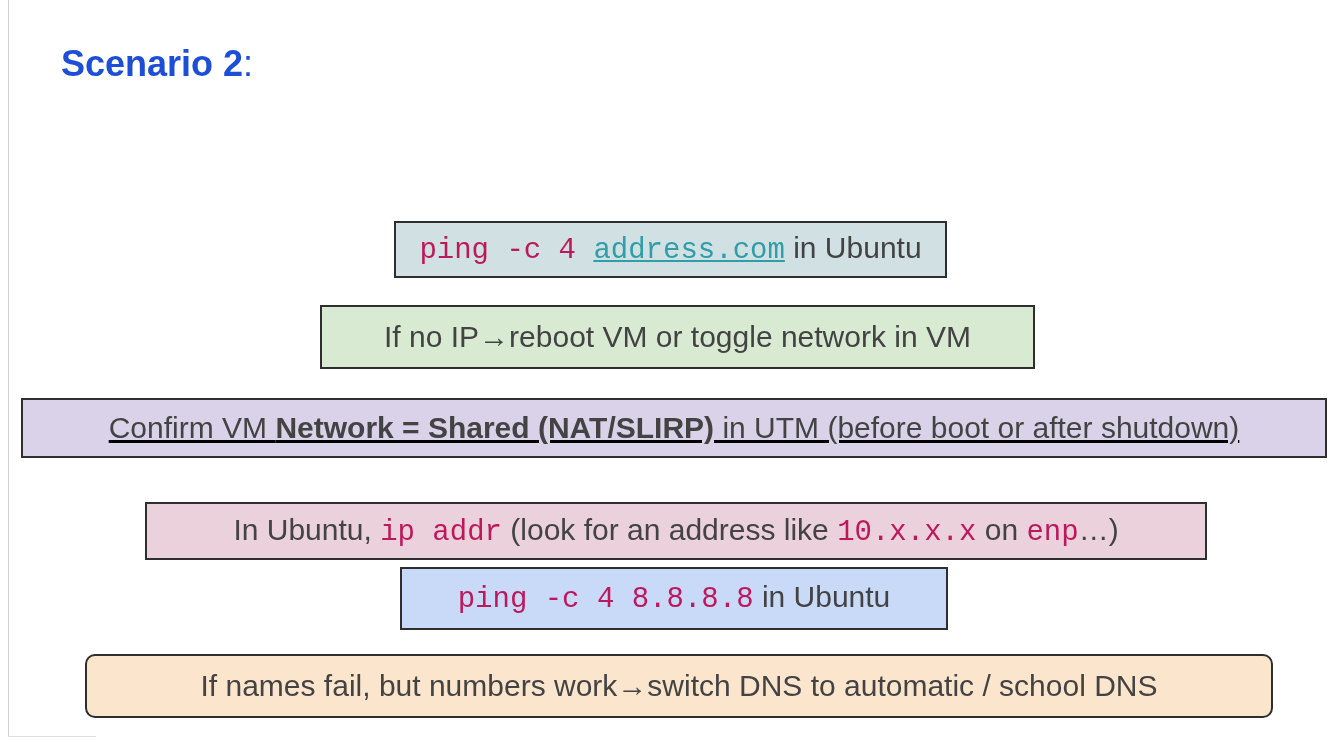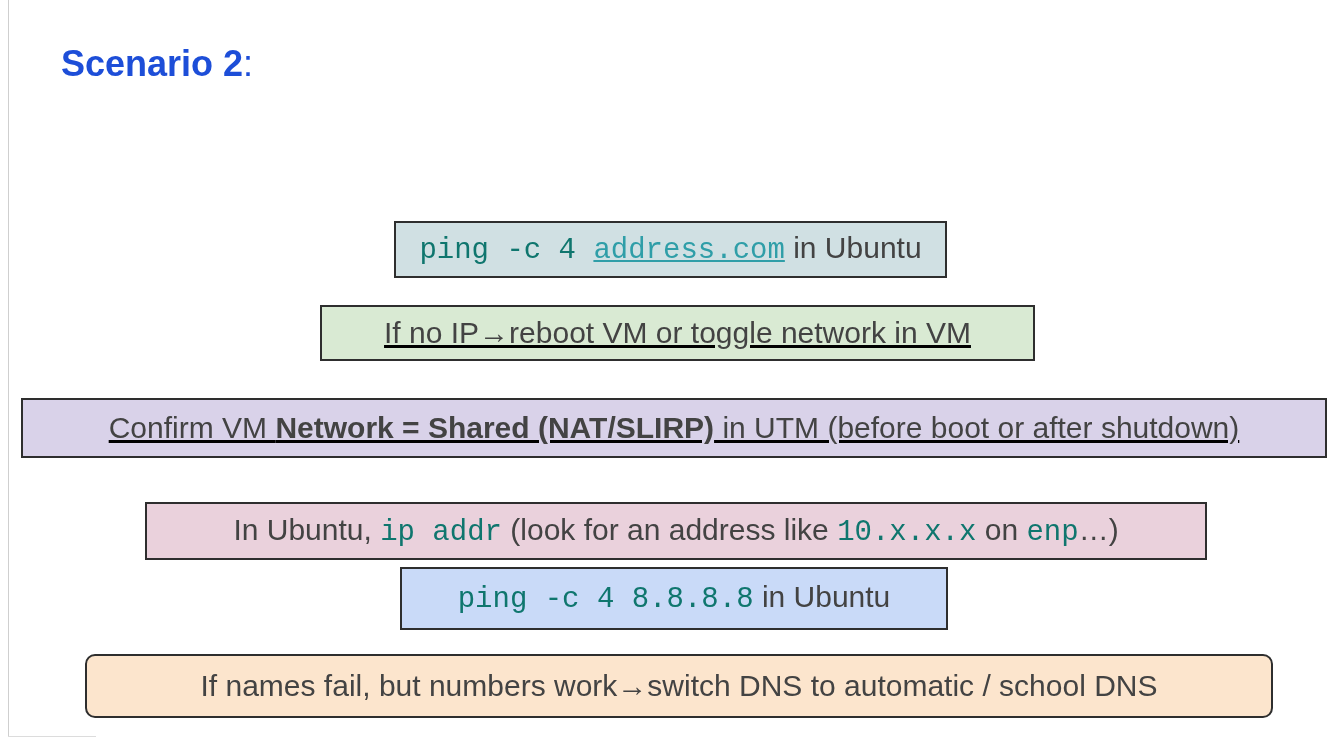--- a/index.html
+++ b/index.html
@@ -61,30 +61,30 @@
   .box p {
     margin: 0;
     font-size: 30px;
     line-height: 1.2;
     color: #434343;
     white-space: nowrap;
   }
   .mono {
     font-family: "Liberation Mono", "DejaVu Sans Mono", monospace;
     font-size: 29px;
-    color: #0f766e;
+    color: #be185d;
   }
   .link {
     color: #2f9ea8;
     text-decoration: underline;
     cursor: pointer;
   }
   .bold { font-weight: bold; }
   .box1 { left: 394px; top: 221px; width: 553px; height: 57px; }
-  .box2 { left: 320px; top: 305px; width: 715px; height: 56px; text-decoration: underline; }
+  .box2 { left: 320px; top: 305px; width: 715px; height: 64px; }
   .box3 { left: 21px;  top: 398px; width: 1306px; height: 60px; text-decoration: underline; }
   .box4 { left: 145px; top: 482px; width: 1062px; height: 58px; }
   .box5 { left: 400px; top: 567px; width: 548px; height: 63px; }
   .box6 { left: 85px;  top: 654px; width: 1188px; height: 64px; }
 </style>
 </head>
 <body>
 
 <div class="slide">
   <div class="edge-v"></div>

